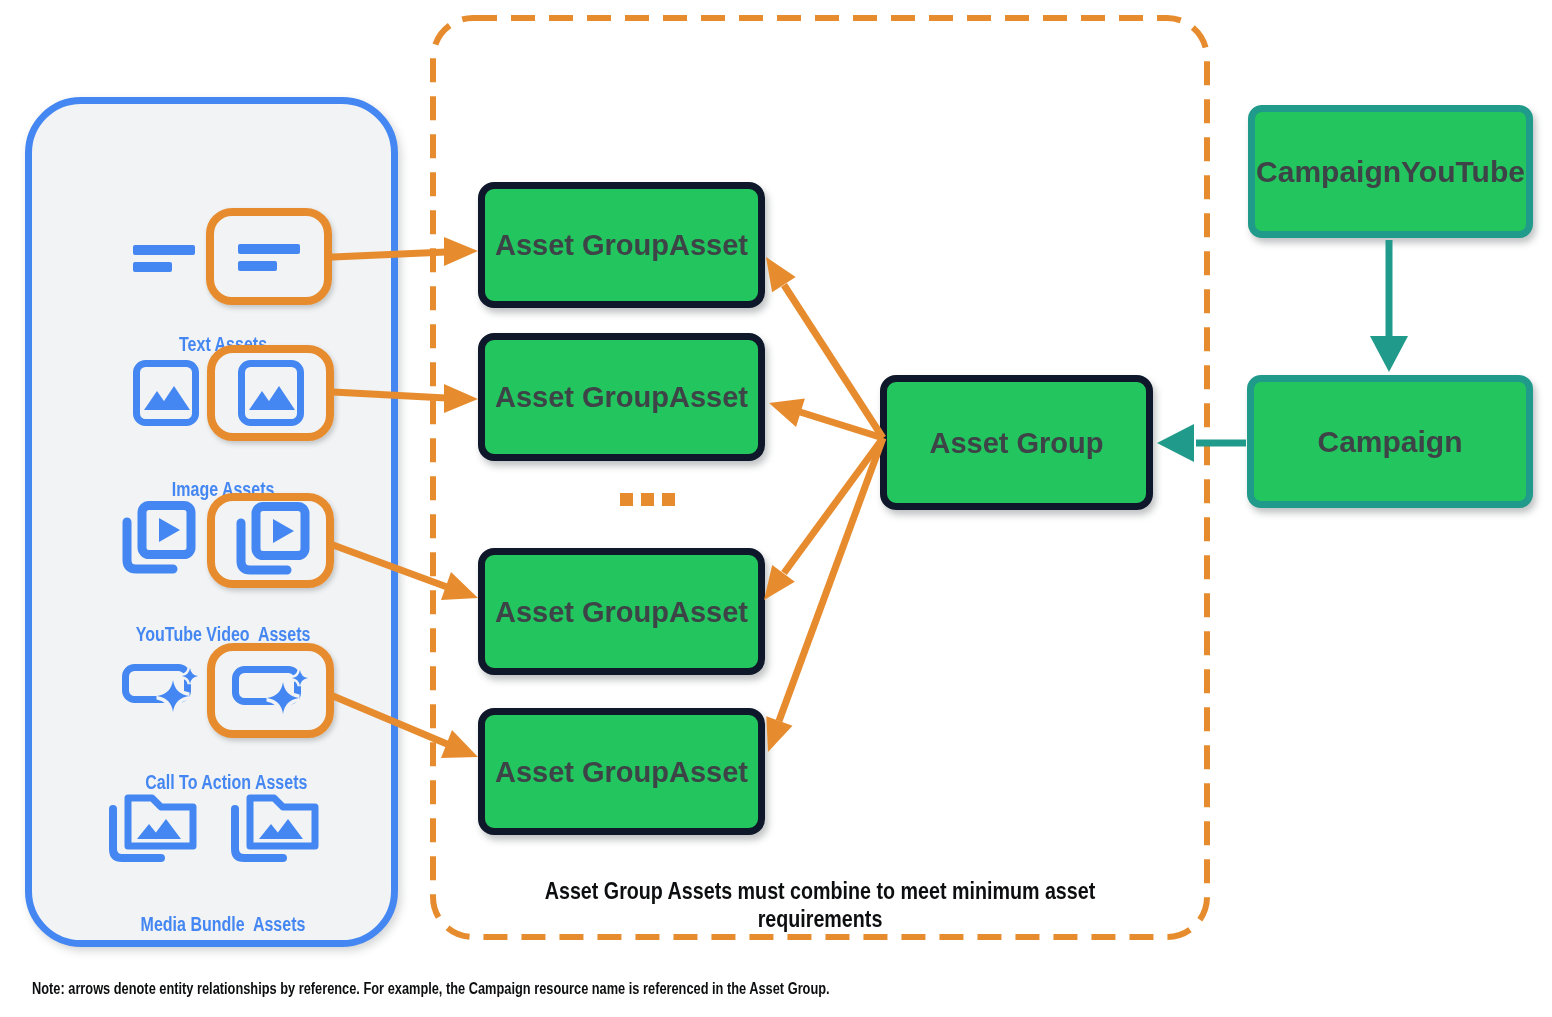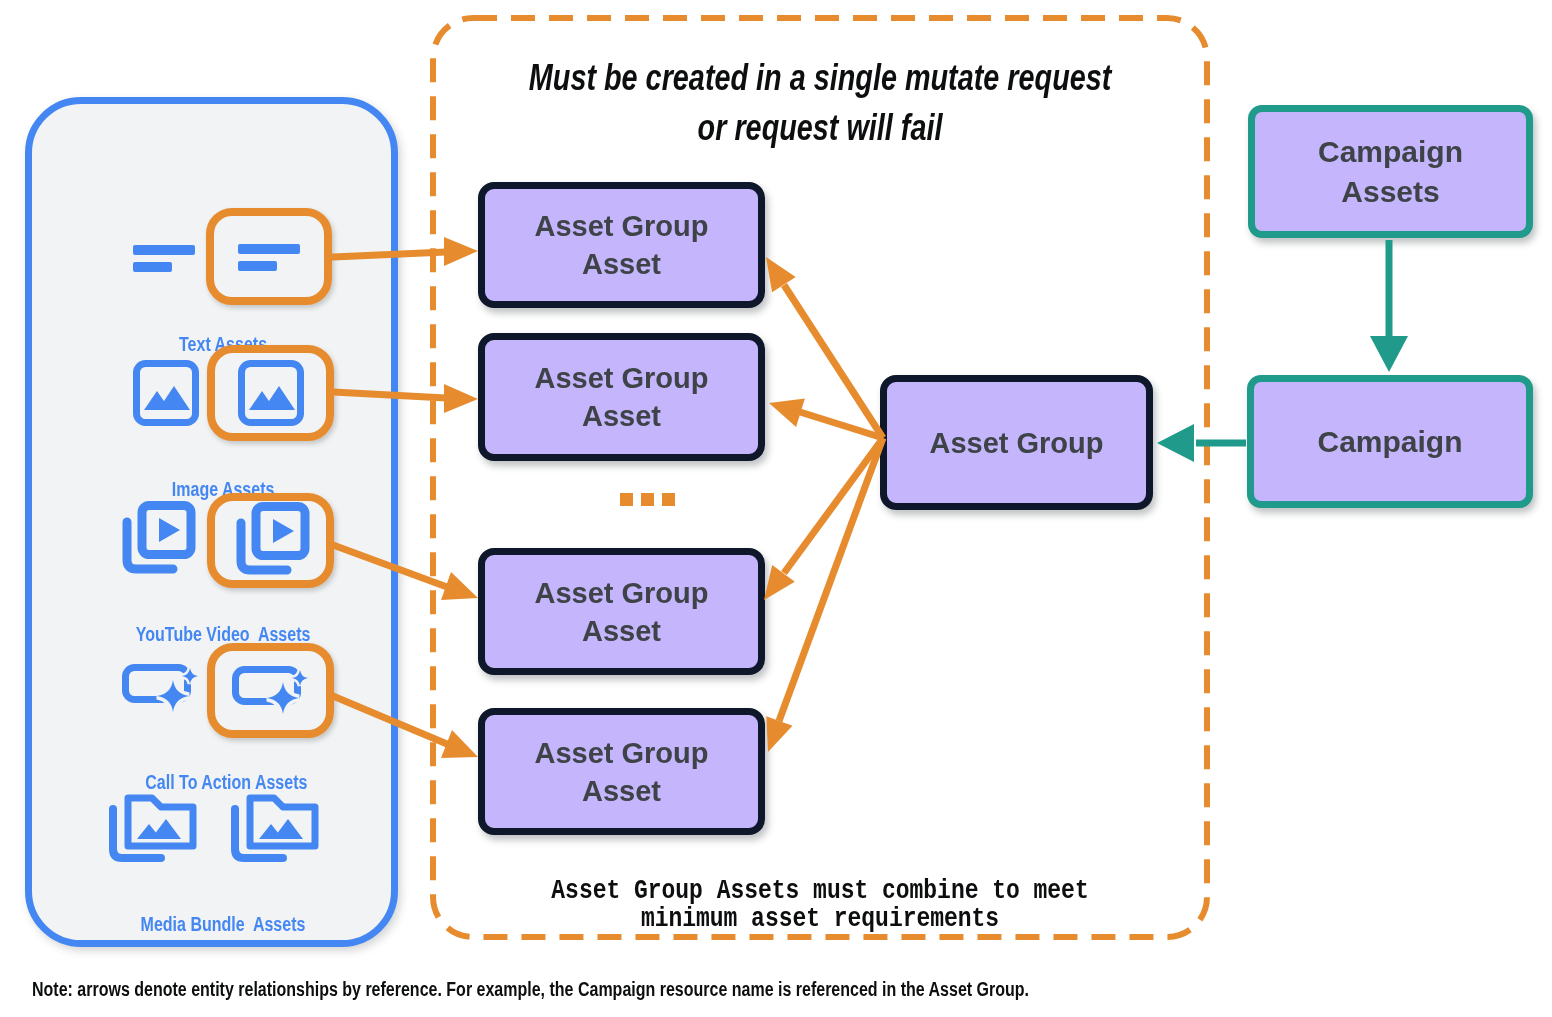--- a/index.html
+++ b/index.html
@@ -34,38 +34,38 @@
     position:absolute;left:430px;top:15px;width:780px;height:925px;
     background:#ffffff;border-radius:42px;
   }
   .mutate-title{
     position:absolute;left:430px;top:53px;width:780px;text-align:center;
     color:#0d0e0f;font-weight:700;font-style:italic;font-size:36px;line-height:50px;
   }
   .mutate-title span{display:inline-block;transform:scaleX(.8);transform-origin:center;}
   .mutate-footnote{
     position:absolute;left:430px;top:877px;width:780px;text-align:center;
-    color:#0d0e0f;font-weight:700;font-size:28px;line-height:28px;font-family:Liberation Mono, monospace;
+    color:#0d0e0f;font-weight:700;font-size:24px;line-height:28px;
   }
   .mutate-footnote span{display:inline-block;transform:scaleX(.82);transform-origin:center;}
   
   .ebox{
-    position:absolute;background:#c4b5fd;display:flex;flex-direction:column;
+    position:absolute;background:#22c55e;display:flex;flex-direction:row;
     align-items:center;justify-content:center;text-align:center;
     color:#3E4347;font-weight:700;
     box-shadow:3px 5px 7px rgba(60,64,67,.32);
   }
   .ebox.orange{border:7px solid #0f172a;border-radius:16px;font-size:29px;line-height:38px;}
   .ebox.teal{border:7px solid #209A8A;border-radius:14px;font-size:30px;line-height:40px;}
   .dots{position:absolute;left:560px;top:493px;width:174px;text-align:center;line-height:0;}
   .dot{display:inline-block;width:13px;height:13px;background:#E78C2E;margin:0 4px;}
   
   .page-note{
     position:absolute;left:32px;top:975px;width:1500px;
-    color:#0d0e0f;font-weight:700;font-size:20px;line-height:28px;
+    color:#0d0e0f;font-weight:700;font-size:16px;line-height:28px;
   }
   .page-note span{display:inline-block;transform:scaleX(.8);transform-origin:left center;white-space:pre;}
   
   .arrow-layer{position:absolute;left:0;top:0;width:1552px;height:1017px;pointer-events:none;z-index:10;}
 </style>
 </head>
 <body>
 
 <div id="canvas">
 
@@ -149,24 +149,20 @@
     <path d="M24 9 H48 L57 18 H89 V57 H24 Z" fill="none" stroke="#4587F2" stroke-width="7" stroke-linejoin="round"></path>
     <path d="M33 50 L45 35 L57 50 Z" fill="#4587F2"></path>
     <path d="M47 50 L62 30 L77 50 Z" fill="#4587F2"></path>
   </svg>
   <div class="lib-label" style="top:888px;text-align:center;">
     <span>Media Bundle  Assets</span>
   </div>
 
   <div class="mutate-container"></div>
 
-  <div class="mutate-title">
-    <span>Must be created in a single mutate request</span><br>
-    <span>or request will fail</span>
-  </div>
 
   <div class="ebox orange" style="left:478px;top:182px;width:287px;height:126px;">
     <span>Asset Group</span>
     <span>Asset</span>
   </div>
   <div class="ebox orange" style="left:478px;top:333px;width:287px;height:128px;">
     <span>Asset Group</span>
     <span>Asset</span>
   </div>
 
@@ -186,21 +182,21 @@
   <div class="ebox orange" style="left:880px;top:375px;width:273px;height:135px;">
     <span>Asset Group</span>
   </div>
 
   <div class="mutate-footnote">
     <span>Asset Group Assets must combine to meet minimum asset requirements</span>
   </div>
 
   <div class="ebox teal" style="left:1248px;top:105px;width:285px;height:133px;">
     <span>Campaign</span>
-    <span>Assets</span>
+    <span>YouTube</span>
   </div>
   <div class="ebox teal" style="left:1247px;top:375px;width:286px;height:133px;">
     <span>Campaign</span>
   </div>
 
   <div class="page-note">
     <span>Note: arrows denote entity relationships by reference. For example, the Campaign resource name is referenced in the Asset Group.</span>
   </div>
 
   <svg class="arrow-layer" width="1552" height="1017" viewBox="0 0 1552 1017">

